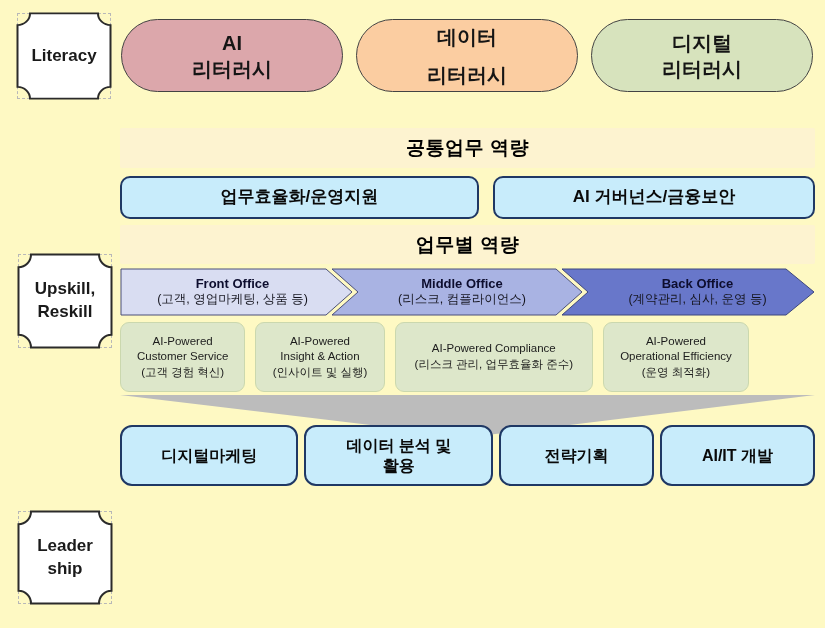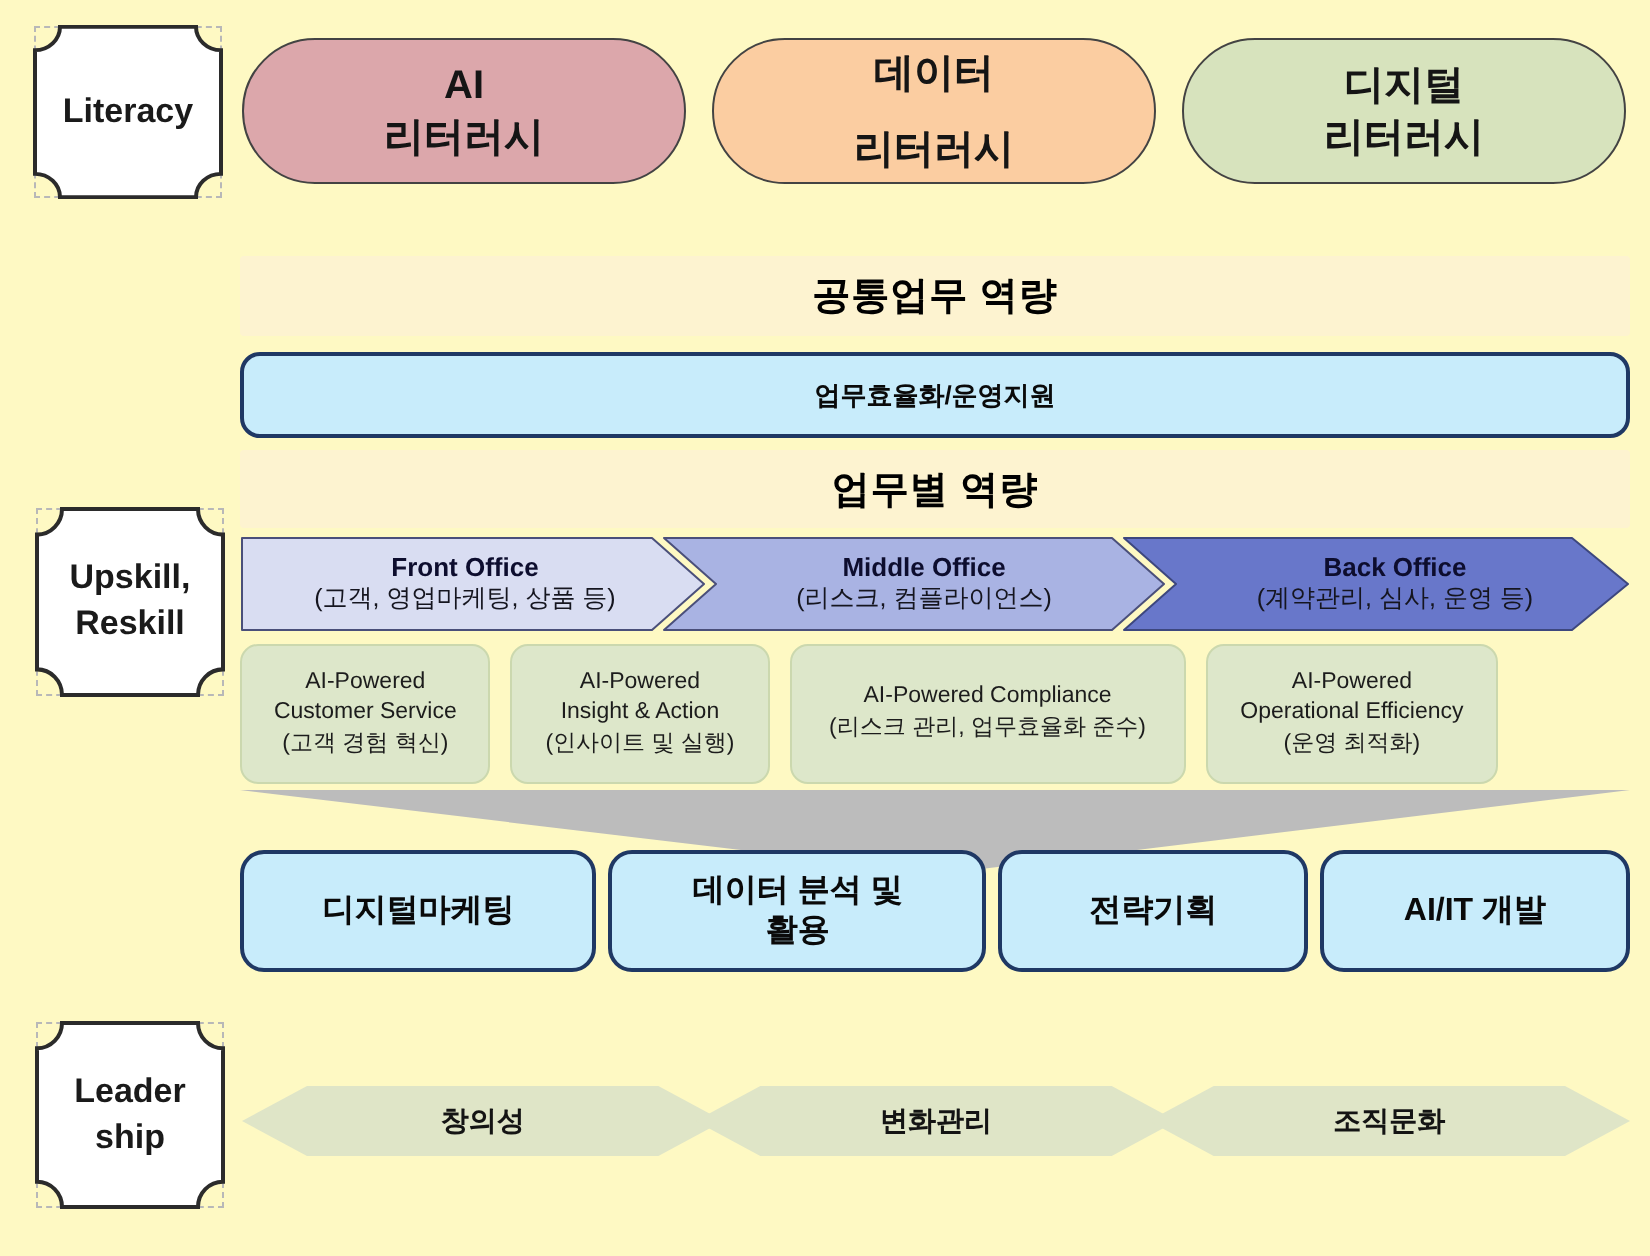--- a/index.html
+++ b/index.html
@@ -31,21 +31,21 @@
   .bar{
     position:absolute;left:120px;width:695px;height:40px;background:#fdf3d0;border-radius:2px;
     display:flex;align-items:center;justify-content:center;
     font-weight:bold;font-size:19px;color:#000;letter-spacing:.5px;
   }
   
   .skill-row{position:absolute;left:120px;width:695px;display:flex;gap:14px;}
   .skill-box{
     background:#c8ecfb;border:2px solid #1f3864;border-radius:10px;
     display:flex;align-items:center;justify-content:center;
-    font-weight:bold;font-size:13px;color:#0a0a0a;text-align:center;white-space:pre-line;line-height:1.2;
+    font-weight:bold;font-size:17px;color:#0a0a0a;text-align:center;white-space:pre-line;line-height:1.2;
   }
   
   .chevron-band{position:absolute;left:120px;top:268px;width:700px;height:48px;}
   .chevron-svg{position:absolute;left:0;top:0;width:700px;height:48px;}
   .office{position:absolute;top:0;height:100%;display:flex;flex-direction:column;align-items:center;justify-content:center;text-align:center;}
   .office-title{font-weight:bold;font-size:13px;line-height:1.25;color:#0d0d2e;}
   .office-desc{font-size:12.5px;line-height:1.25;color:#15151f;}
   
   .ai-row{position:absolute;left:120px;top:322px;width:629px;height:70px;display:flex;gap:10px;}
   .ai-box{
@@ -108,20 +108,23 @@
   </div>
 
   <div class="bar" style="top:128px">
     <span>공통업무 역량</span>
   </div>
 
   <div class="skill-row" style="top:176px;height:43px">
     <div class="skill-box" style="flex-grow:380">
       <span>업무효율화/운영지원</span>
     </div>
+    <div class="skill-box" style="flex-grow:300">
+      <span>AI 거버넌스/금융보안</span>
+    </div>
   </div>
 
   <div class="bar" style="top:225px;height:39px">
     <span>업무별 역량</span>
   </div>
 
   <div class="chevron-band">
     <svg class="chevron-svg" viewBox="0 0 700 48" preserveAspectRatio="none">
       <path d="M1 1 H206 L232 24 L206 47 H1 Z" fill="#d9ddf2" stroke="#4a4f7a" stroke-width="1" stroke-linejoin="round"></path>
       <path d="M212 1 H436 L462 24 L436 47 H212 L238 24 Z" fill="#a9b3e3" stroke="#4a4f7a" stroke-width="1" stroke-linejoin="round"></path>
@@ -197,25 +200,14 @@
     <div class="plaque-dash"></div>
     <svg class="plaque-shape" viewBox="0 0 96 94" preserveAspectRatio="none">
       <path d="M 14 1.5 H 82 A 12.5 12.5 0 0 0 94.5 14 V 80 A 12.5 12.5 0 0 0 82 92.5 H 14 A 12.5 12.5 0 0 0 1.5 80 V 14 A 12.5 12.5 0 0 0 14 1.5 Z" fill="#ffffff" stroke="#2b2b2b" stroke-width="2"></path>
     </svg>
     <div class="plaque-label">
       <span>Leader</span>
       <span>ship</span>
     </div>
   </div>
 
-  <div class="hex-row">
-    <div class="hex">
-      <span>창의성</span>
-    </div>
-    <div class="hex">
-      <span>변화관리</span>
-    </div>
-    <div class="hex">
-      <span>조직문화</span>
-    </div>
-  </div>
 
 </div>
 
 </body></html>

